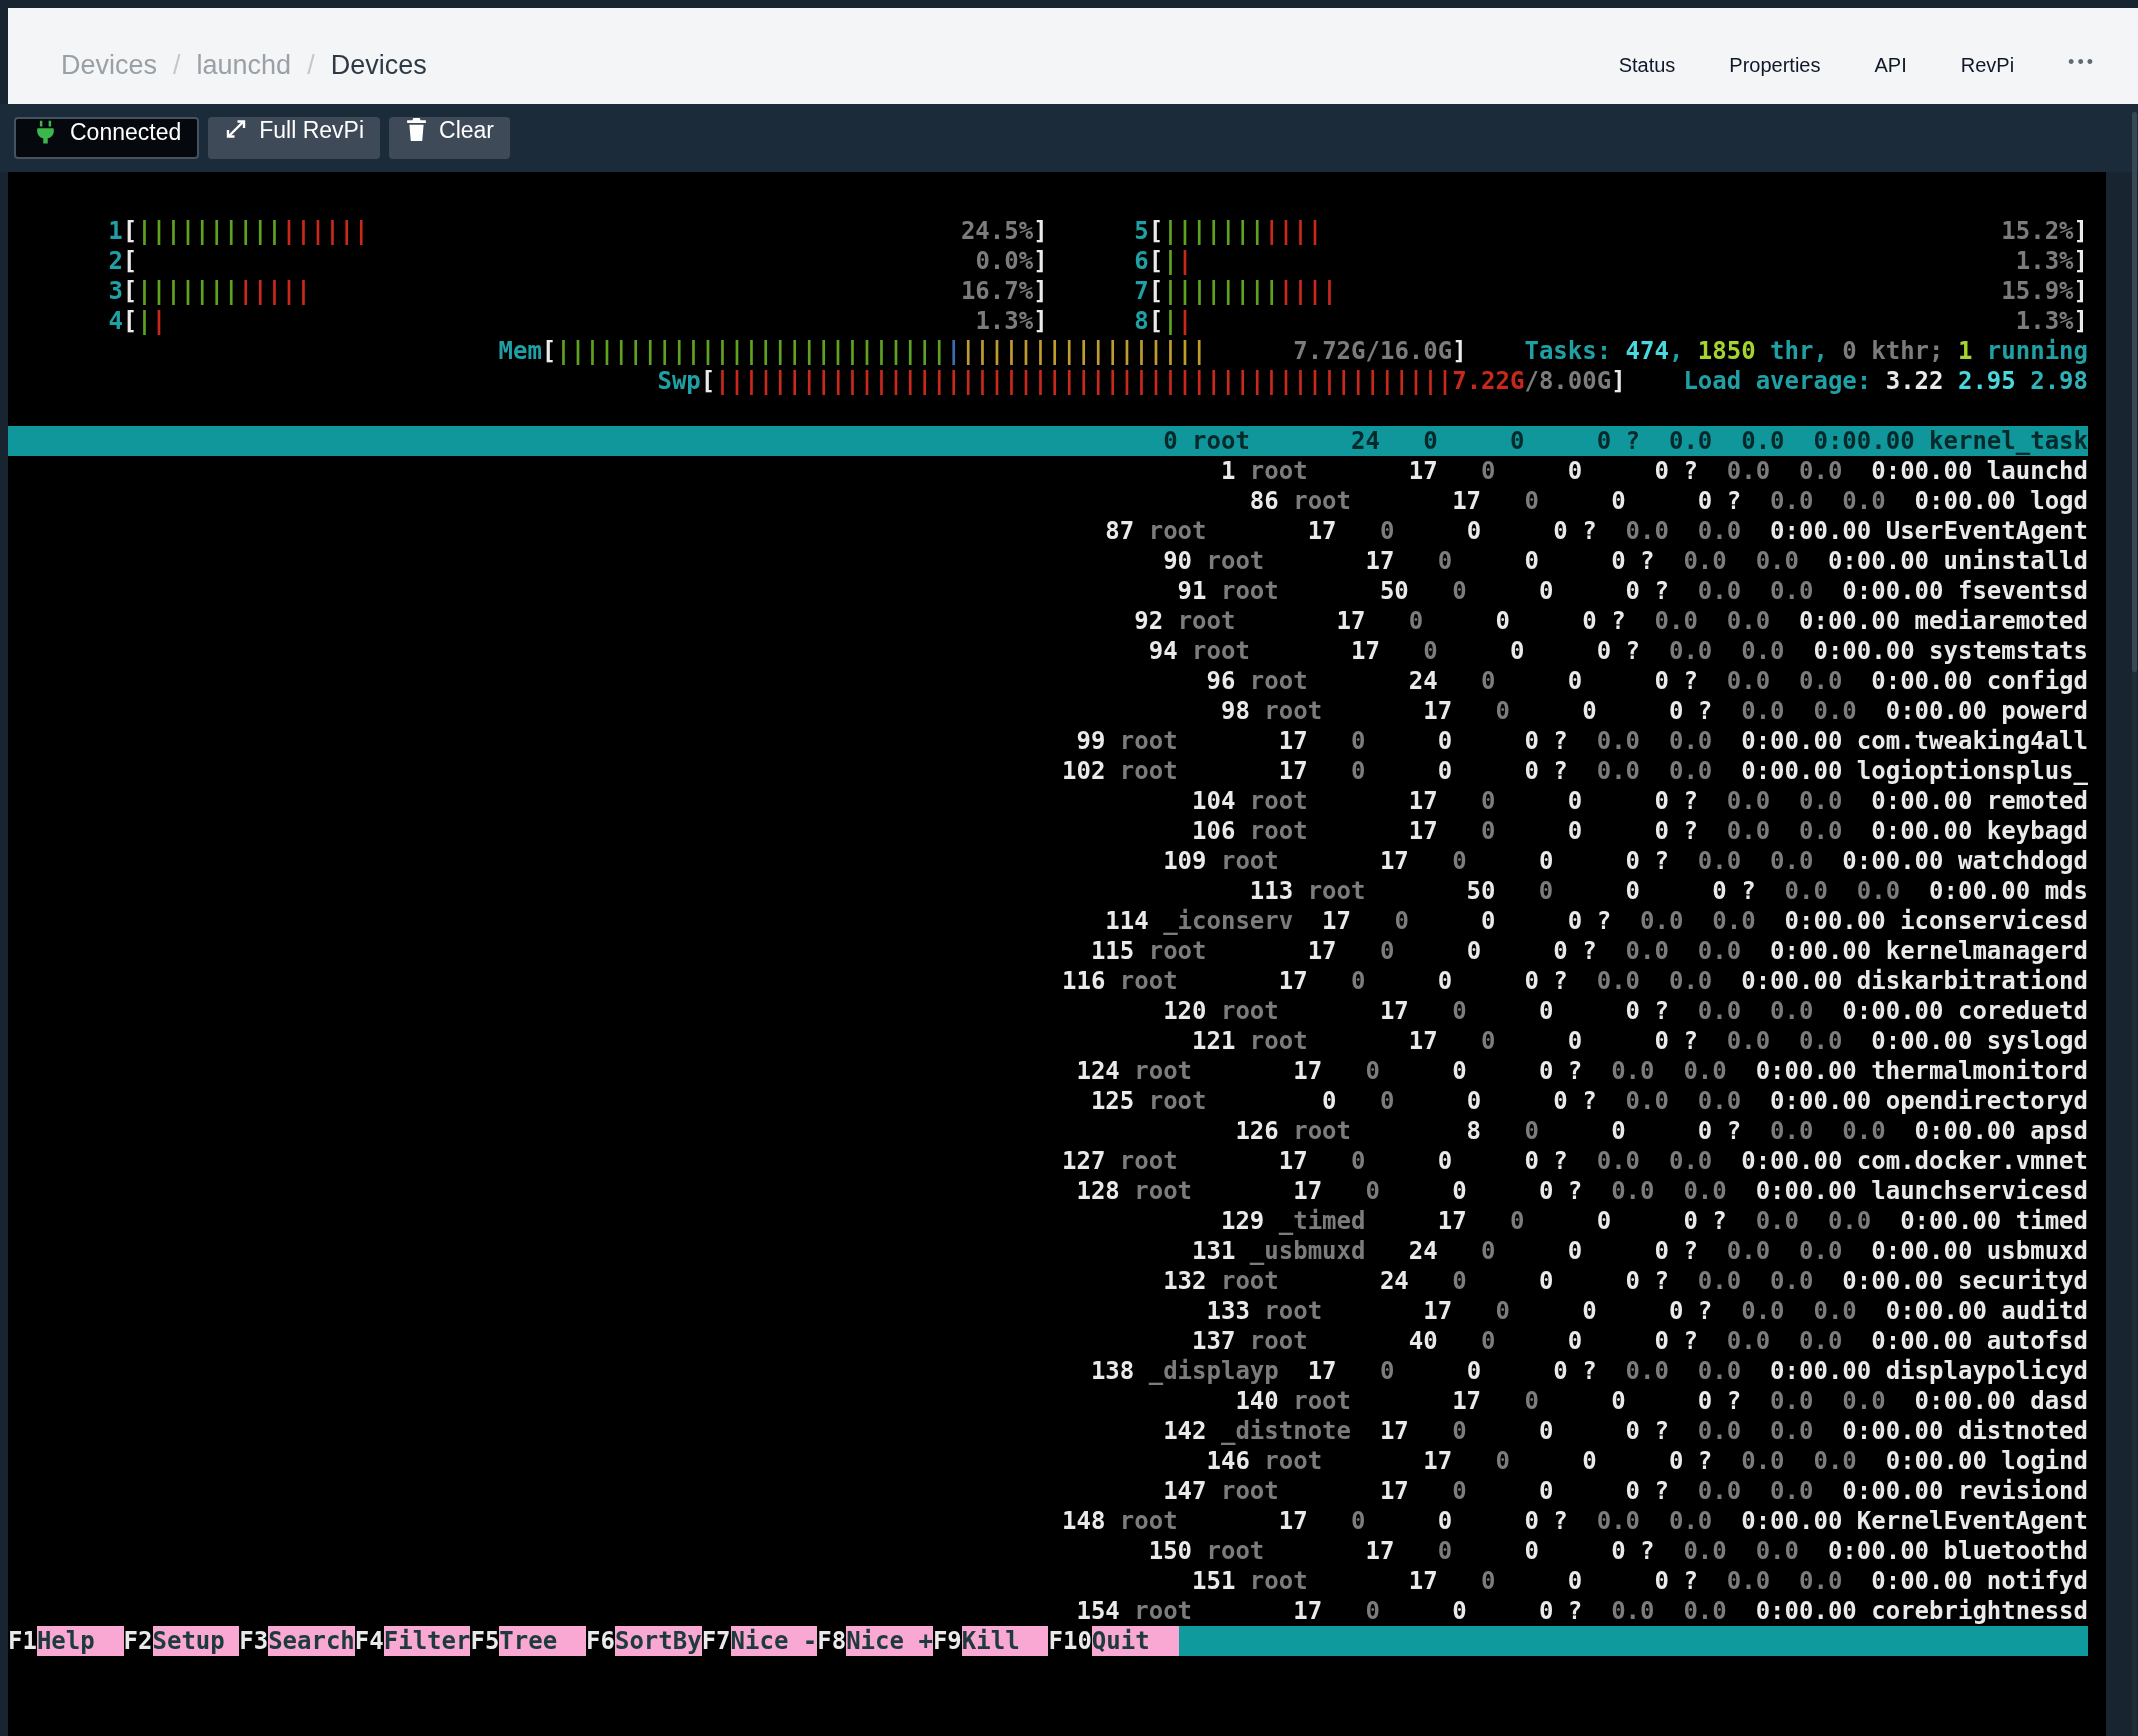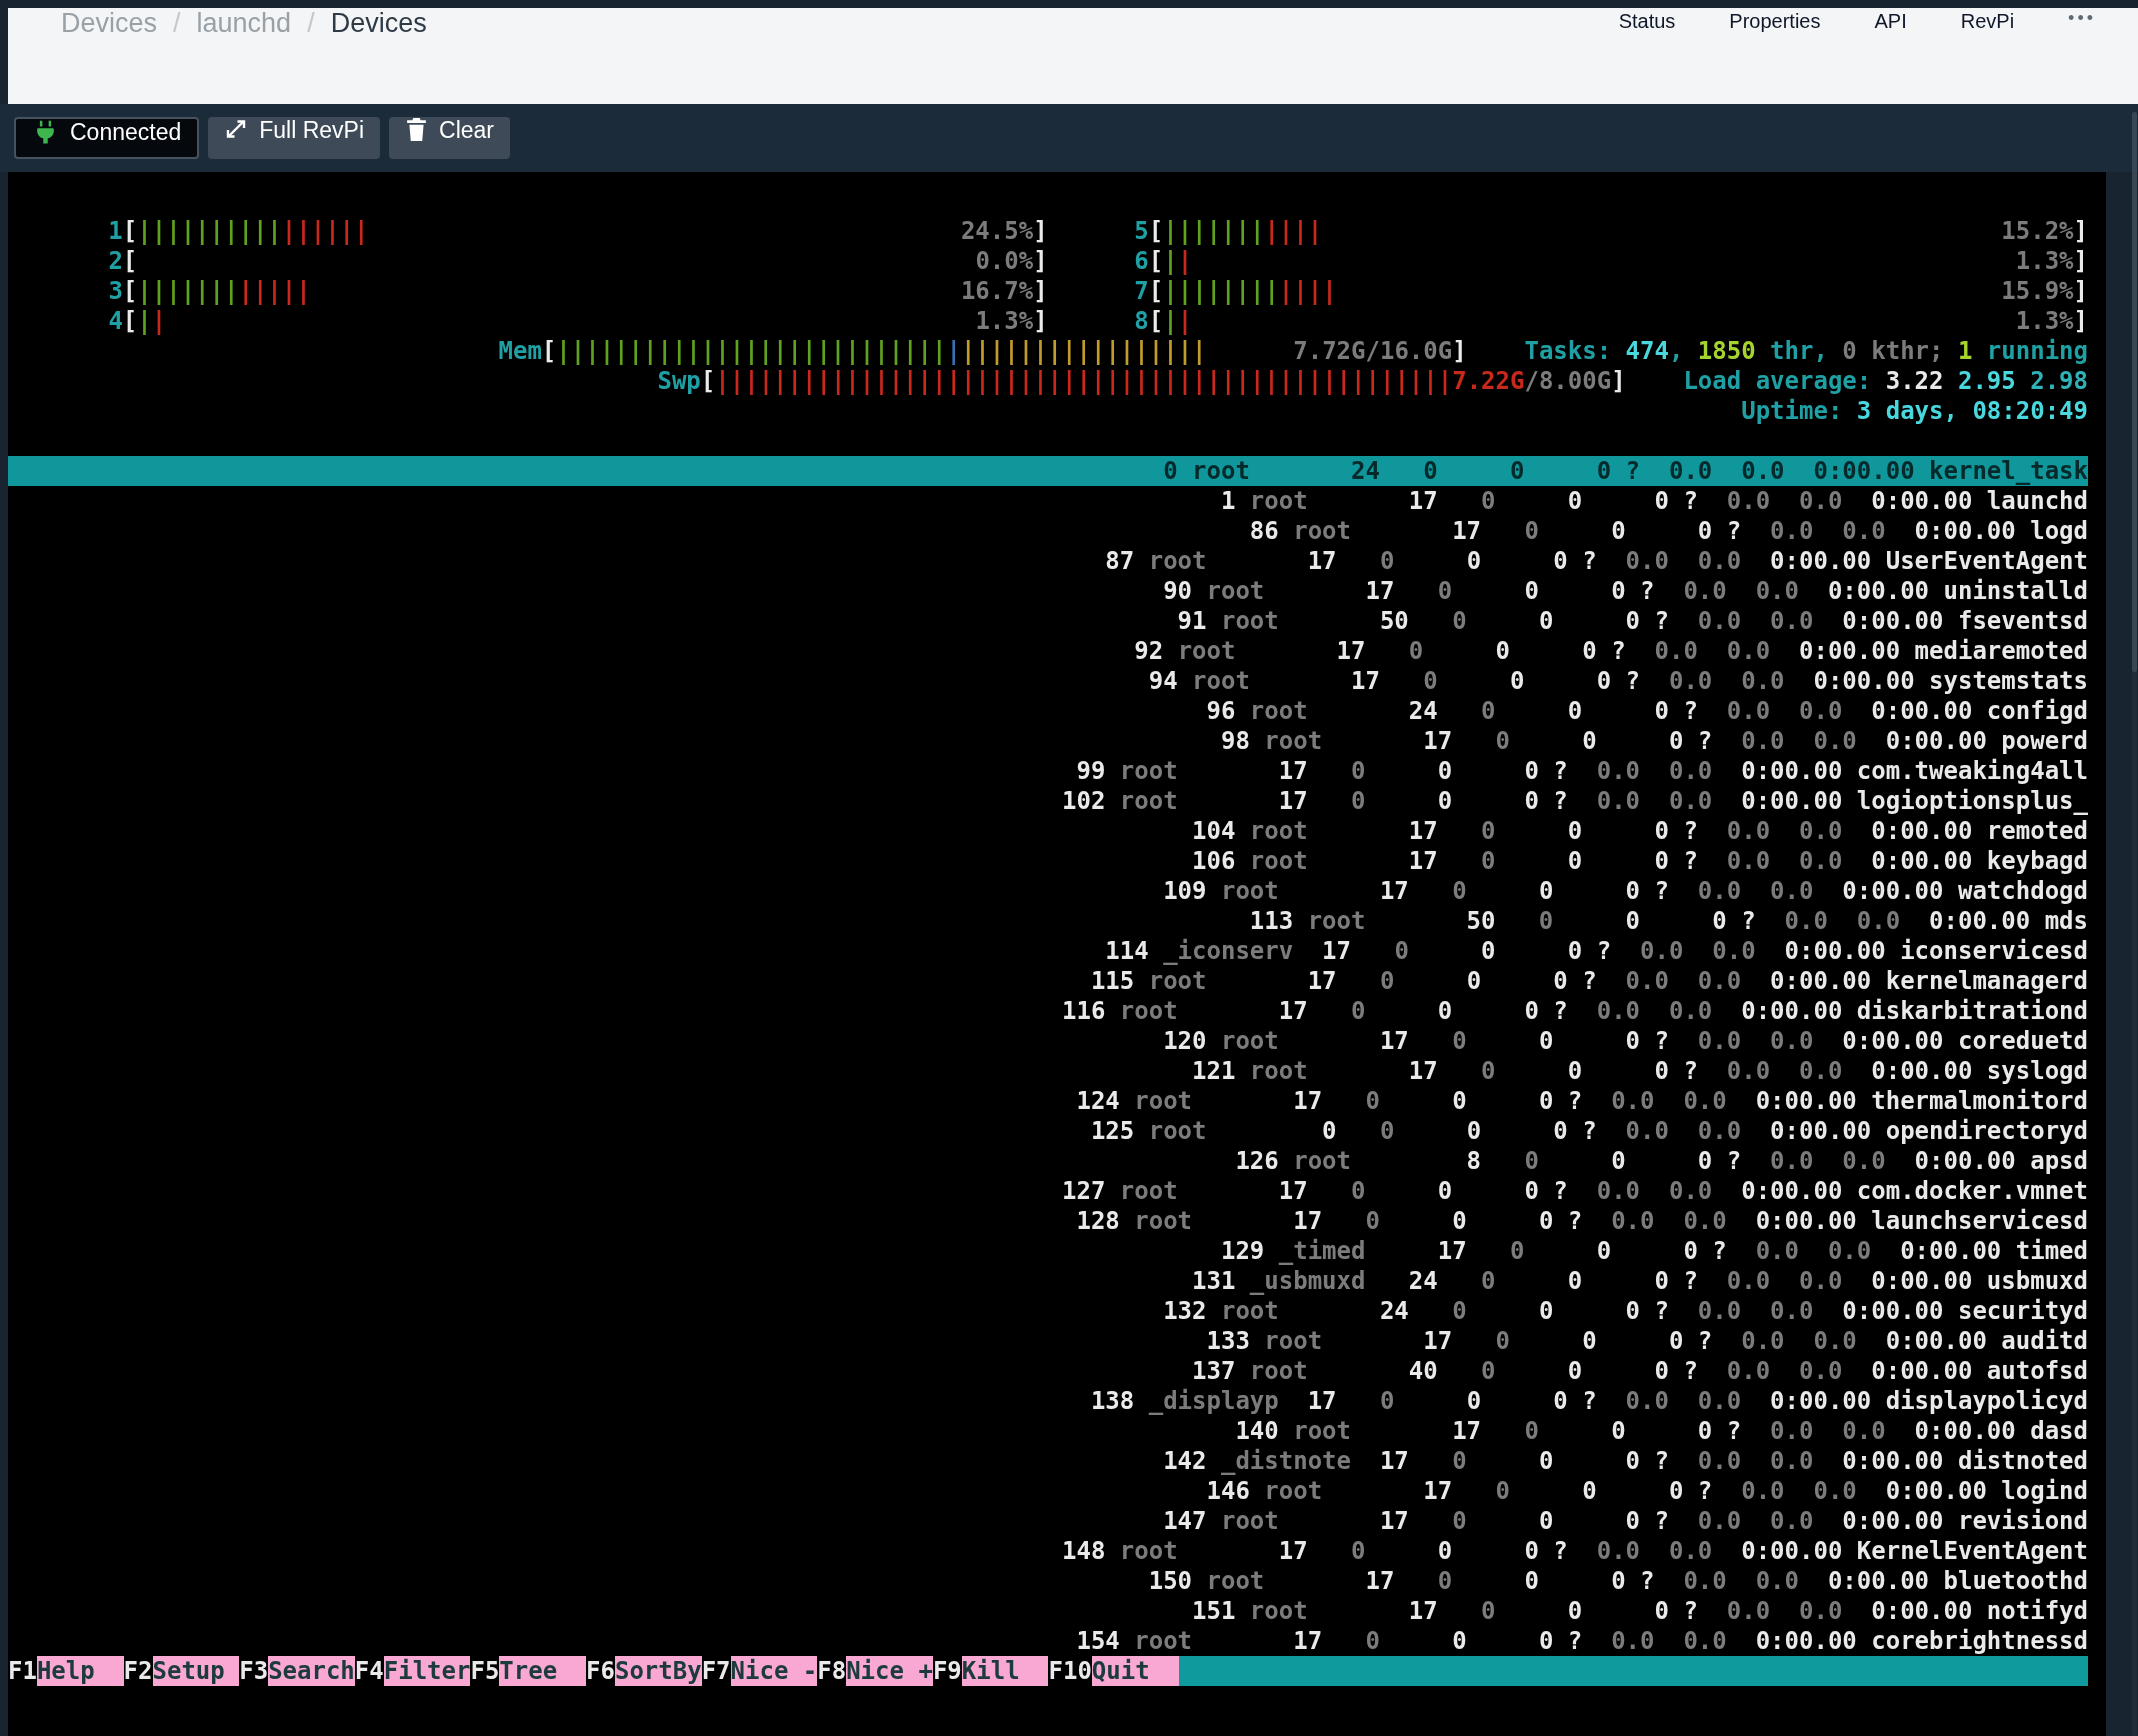--- a/index.html
+++ b/index.html
@@ -3,21 +3,21 @@
 <meta charset="utf-8">
 <style>
   html,body{margin:0;padding:0}
   body{
     width:2138px;height:1736px;position:relative;overflow:hidden;
     background:#18242f;font-family:"Liberation Sans",sans-serif;
   }
   
   .app-header{
     position:absolute;left:8px;top:8px;right:0;height:114px;background:#f4f5f6;
-    display:flex;align-items:flex-start;justify-content:space-between;
+    display:flex;align-items:center;justify-content:space-between;
     padding:0 42px 0 53px;box-sizing:border-box;
   }
   .crumbs{display:flex;align-items:center;gap:16px;font-size:27px;color:#99a0a6}
   .crumbs .sep{color:#c2c8cd}
   .crumbs .crumb-current{color:#2e3b47}
   .top-right{display:flex;align-items:center;gap:54px}
   .top-links{display:flex;align-items:center;gap:54px;font-size:20px;color:#0f172a}
   .top-link{cursor:pointer}
   .more-btn{font-size:18px;letter-spacing:3px;color:#5f6a75;padding-bottom:6px}
   
@@ -113,21 +113,20 @@
   </div>
 </div>
 
 <div class="terminal">
     <div class="line"><span class="t">  1</span><span class="w">[</span><span class="b-green">||||||||||</span><span class="b-red">||||||</span><span>                                         </span><span class="g">24.5%</span><span class="w">]</span><span>    </span><span class="t">  5</span><span class="w">[</span><span class="b-green">|||||||</span><span class="b-red">||||</span><span>                                               </span><span class="g">15.2%</span><span class="w">]</span></div>
     <div class="line"><span class="t">  2</span><span class="w">[</span><span>                                                          </span><span class="g">0.0%</span><span class="w">]</span><span>    </span><span class="t">  6</span><span class="w">[</span><span class="b-green">|</span><span class="b-red">|</span><span>                                                         </span><span class="g">1.3%</span><span class="w">]</span></div>
     <div class="line"><span class="t">  3</span><span class="w">[</span><span class="b-green">|||||||</span><span class="b-red">|||||</span><span>                                             </span><span class="g">16.7%</span><span class="w">]</span><span>    </span><span class="t">  7</span><span class="w">[</span><span class="b-green">||||||||</span><span class="b-red">||||</span><span>                                              </span><span class="g">15.9%</span><span class="w">]</span></div>
     <div class="line"><span class="t">  4</span><span class="w">[</span><span class="b-green">|</span><span class="b-red">|</span><span>                                                        </span><span class="g">1.3%</span><span class="w">]</span><span>    </span><span class="t">  8</span><span class="w">[</span><span class="b-green">|</span><span class="b-red">|</span><span>                                                         </span><span class="g">1.3%</span><span class="w">]</span></div>
     <div class="line"><span class="t">Mem</span><span class="w">[</span><span class="b-green">|||||||||||||||||||||||||||</span><span class="b-blue">|</span><span class="b-yellow">|||||||||||||||||</span><span>      </span><span class="g">7.72G/16.0G</span><span class="w">]</span><span>    </span><span class="t">Tasks: </span><span class="c">474</span><span class="t">, </span><span class="l">1850</span><span class="t"> thr, </span><span class="g">0 kthr; </span><span class="l">1</span><span class="t"> running</span></div>
     <div class="line"><span class="t">Swp</span><span class="w">[</span><span class="b-red">|||||||||||||||||||||||||||||||||||||||||||||||||||</span><span></span><span class="r">7.22G</span><span class="g">/8.00G</span><span class="w">]</span><span>    </span><span class="t">Load average: </span><span class="w">3.22 </span><span class="c">2.95 </span><span class="d">2.98</span></div>
-    <div class="line"><span>                                                                       </span><span class="t">Uptime: </span><span class="c">3 days, 08:20:49</span></div>
     <div class="line"></div>
     <div class="line row sel"><span class="w">    0</span><span> </span><span class="g">root     </span><span> </span><span class="w"> 24</span><span> </span><span class="g">  0</span><span> </span><span class="w">    0</span><span> </span><span class="w">    0</span><span> </span><span class="w">?</span><span> </span><span class="g"> 0.0</span><span> </span><span class="g"> 0.0</span><span> </span><span class="w"> 0:00.00</span><span> </span><span class="w">kernel_task</span></div>
     <div class="line row"><span class="w">    1</span><span> </span><span class="g">root     </span><span> </span><span class="w"> 17</span><span> </span><span class="g">  0</span><span> </span><span class="w">    0</span><span> </span><span class="w">    0</span><span> </span><span class="w">?</span><span> </span><span class="g"> 0.0</span><span> </span><span class="g"> 0.0</span><span> </span><span class="w"> 0:00.00</span><span> </span><span class="w">launchd</span></div>
     <div class="line row"><span class="w">   86</span><span> </span><span class="g">root     </span><span> </span><span class="w"> 17</span><span> </span><span class="g">  0</span><span> </span><span class="w">    0</span><span> </span><span class="w">    0</span><span> </span><span class="w">?</span><span> </span><span class="g"> 0.0</span><span> </span><span class="g"> 0.0</span><span> </span><span class="w"> 0:00.00</span><span> </span><span class="w">logd</span></div>
     <div class="line row"><span class="w">   87</span><span> </span><span class="g">root     </span><span> </span><span class="w"> 17</span><span> </span><span class="g">  0</span><span> </span><span class="w">    0</span><span> </span><span class="w">    0</span><span> </span><span class="w">?</span><span> </span><span class="g"> 0.0</span><span> </span><span class="g"> 0.0</span><span> </span><span class="w"> 0:00.00</span><span> </span><span class="w">UserEventAgent</span></div>
     <div class="line row"><span class="w">   90</span><span> </span><span class="g">root     </span><span> </span><span class="w"> 17</span><span> </span><span class="g">  0</span><span> </span><span class="w">    0</span><span> </span><span class="w">    0</span><span> </span><span class="w">?</span><span> </span><span class="g"> 0.0</span><span> </span><span class="g"> 0.0</span><span> </span><span class="w"> 0:00.00</span><span> </span><span class="w">uninstalld</span></div>
     <div class="line row"><span class="w">   91</span><span> </span><span class="g">root     </span><span> </span><span class="w"> 50</span><span> </span><span class="g">  0</span><span> </span><span class="w">    0</span><span> </span><span class="w">    0</span><span> </span><span class="w">?</span><span> </span><span class="g"> 0.0</span><span> </span><span class="g"> 0.0</span><span> </span><span class="w"> 0:00.00</span><span> </span><span class="w">fseventsd</span></div>
     <div class="line row"><span class="w">   92</span><span> </span><span class="g">root     </span><span> </span><span class="w"> 17</span><span> </span><span class="g">  0</span><span> </span><span class="w">    0</span><span> </span><span class="w">    0</span><span> </span><span class="w">?</span><span> </span><span class="g"> 0.0</span><span> </span><span class="g"> 0.0</span><span> </span><span class="w"> 0:00.00</span><span> </span><span class="w">mediaremoted</span></div>
     <div class="line row"><span class="w">   94</span><span> </span><span class="g">root     </span><span> </span><span class="w"> 17</span><span> </span><span class="g">  0</span><span> </span><span class="w">    0</span><span> </span><span class="w">    0</span><span> </span><span class="w">?</span><span> </span><span class="g"> 0.0</span><span> </span><span class="g"> 0.0</span><span> </span><span class="w"> 0:00.00</span><span> </span><span class="w">systemstats</span></div>
     <div class="line row"><span class="w">   96</span><span> </span><span class="g">root     </span><span> </span><span class="w"> 24</span><span> </span><span class="g">  0</span><span> </span><span class="w">    0</span><span> </span><span class="w">    0</span><span> </span><span class="w">?</span><span> </span><span class="g"> 0.0</span><span> </span><span class="g"> 0.0</span><span> </span><span class="w"> 0:00.00</span><span> </span><span class="w">configd</span></div>

